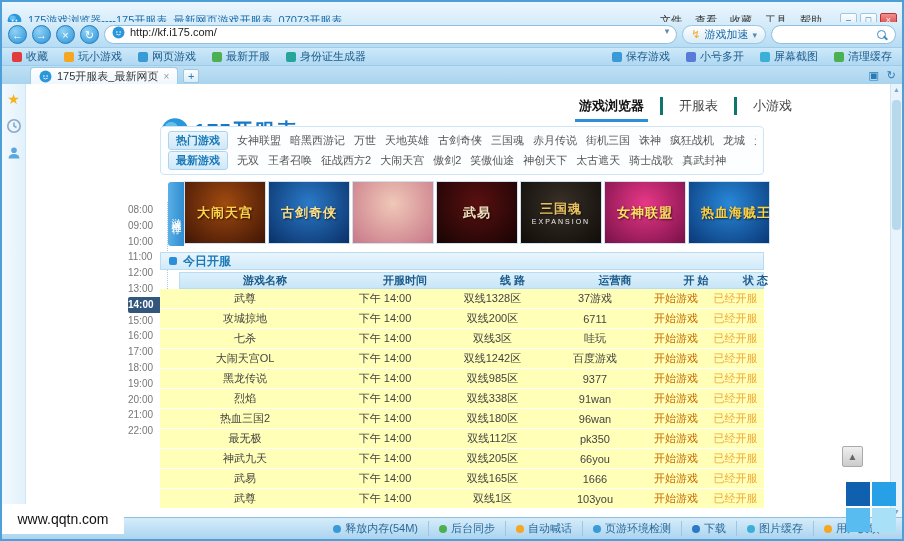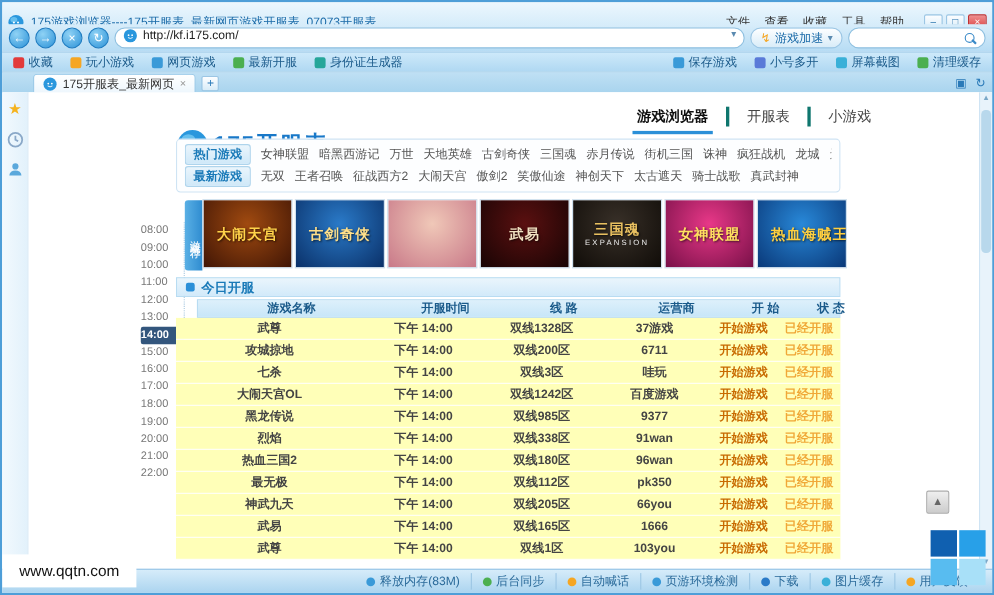--- a/index.html
+++ b/index.html
@@ -80,21 +80,21 @@
 .rectab{position:absolute;left:142px;top:98px;width:16px;height:64px;background:linear-gradient(90deg,#5ab0e5,#2f8cd0);border-radius:3px 0 0 3px;color:#fff;font-size:10px;display:flex;align-items:center;justify-content:center;writing-mode:vertical-rl;letter-spacing:2px;cursor:pointer;}
 .banners{position:absolute;left:158px;top:97px;display:flex;gap:2px;}
 .banner{width:82px;height:63px;border:1px solid #cfe0ee;display:flex;flex-direction:column;align-items:center;justify-content:center;overflow:hidden;cursor:pointer;}
 .btitle{font-size:13px;font-weight:bold;text-shadow:1px 1px 2px rgba(0,0,0,.65);letter-spacing:1px;white-space:nowrap;}
 .bsub{font-size:7px;letter-spacing:2px;color:#eee;}
 
 
 .todayhdr{position:absolute;left:134px;top:168px;width:604px;height:18px;background:linear-gradient(#eaf5fc,#d2eafa);border:1px solid #b8dcf2;display:flex;align-items:center;gap:6px;padding:0 8px;font-size:12px;font-weight:bold;color:#1a7ab8;}
 .tdot{width:8px;height:8px;background:#2a8fd8;border-radius:2px;}
 .gtable{position:absolute;left:134px;top:188px;width:604px;font-size:11px;}
-.thead,.trow{display:grid;grid-template-columns:170px 110px 105px 100px 62px 57px;align-items:center;text-align:center;font-weight:bold;}
+.thead,.trow{display:grid;grid-template-columns:170px 110px 105px 100px 62px 57px;align-items:center;text-align:center;}
 .thead{background:linear-gradient(#ddf0fb,#c8e6f8);border:1px solid #b8dcf2;height:17px;color:#1a5a8a;font-weight:bold;margin-left:19px;}
 .trow{background:#ffffb8;border-bottom:1px solid #fff;height:20px;color:#444;}
 .trow .start{color:#c86a00;cursor:pointer;}
 .trow .status{color:#f0a838;}
 .trow .name{cursor:pointer;}
 .totop{position:absolute;left:816px;top:362px;width:21px;height:21px;background:linear-gradient(#efefef,#cccccc);border:1px solid #aaa;border-radius:2px;color:#666;font-size:10px;line-height:19px;text-align:center;cursor:pointer;}
 
 
 .statusbar{position:absolute;left:0;right:0;bottom:0;height:22px;background:linear-gradient(#d6ecfa,#abd4ef);border-top:1px solid #8fc0e4;display:flex;align-items:center;justify-content:flex-end;padding:0 12px;font-size:11px;color:#2a6a9a;}
 .sitem{display:flex;align-items:center;gap:4px;padding:0 10px;cursor:pointer;white-space:nowrap;}
@@ -492,21 +492,21 @@
       <span class="sarrow" style="top:2px;">▲</span>
       <span class="thumb"></span>
       <span class="sarrow" style="bottom:2px;">▼</span>
     </div>
   </div>
 
   <div class="statusbar">
 
       <span class="sitem">
         <span class="dot" style="background: rgb(58, 154, 216);"></span>
-        <span>释放内存(83M)</span>
+        <span>释放内存(54M)</span>
       </span>
 
       <span class="sitem">
         <span class="dot" style="background: rgb(76, 175, 80);"></span>
         <span>后台同步</span>
       </span>
 
       <span class="sitem">
         <span class="dot" style="background: rgb(245, 166, 35);"></span>
         <span>自动喊话</span>

